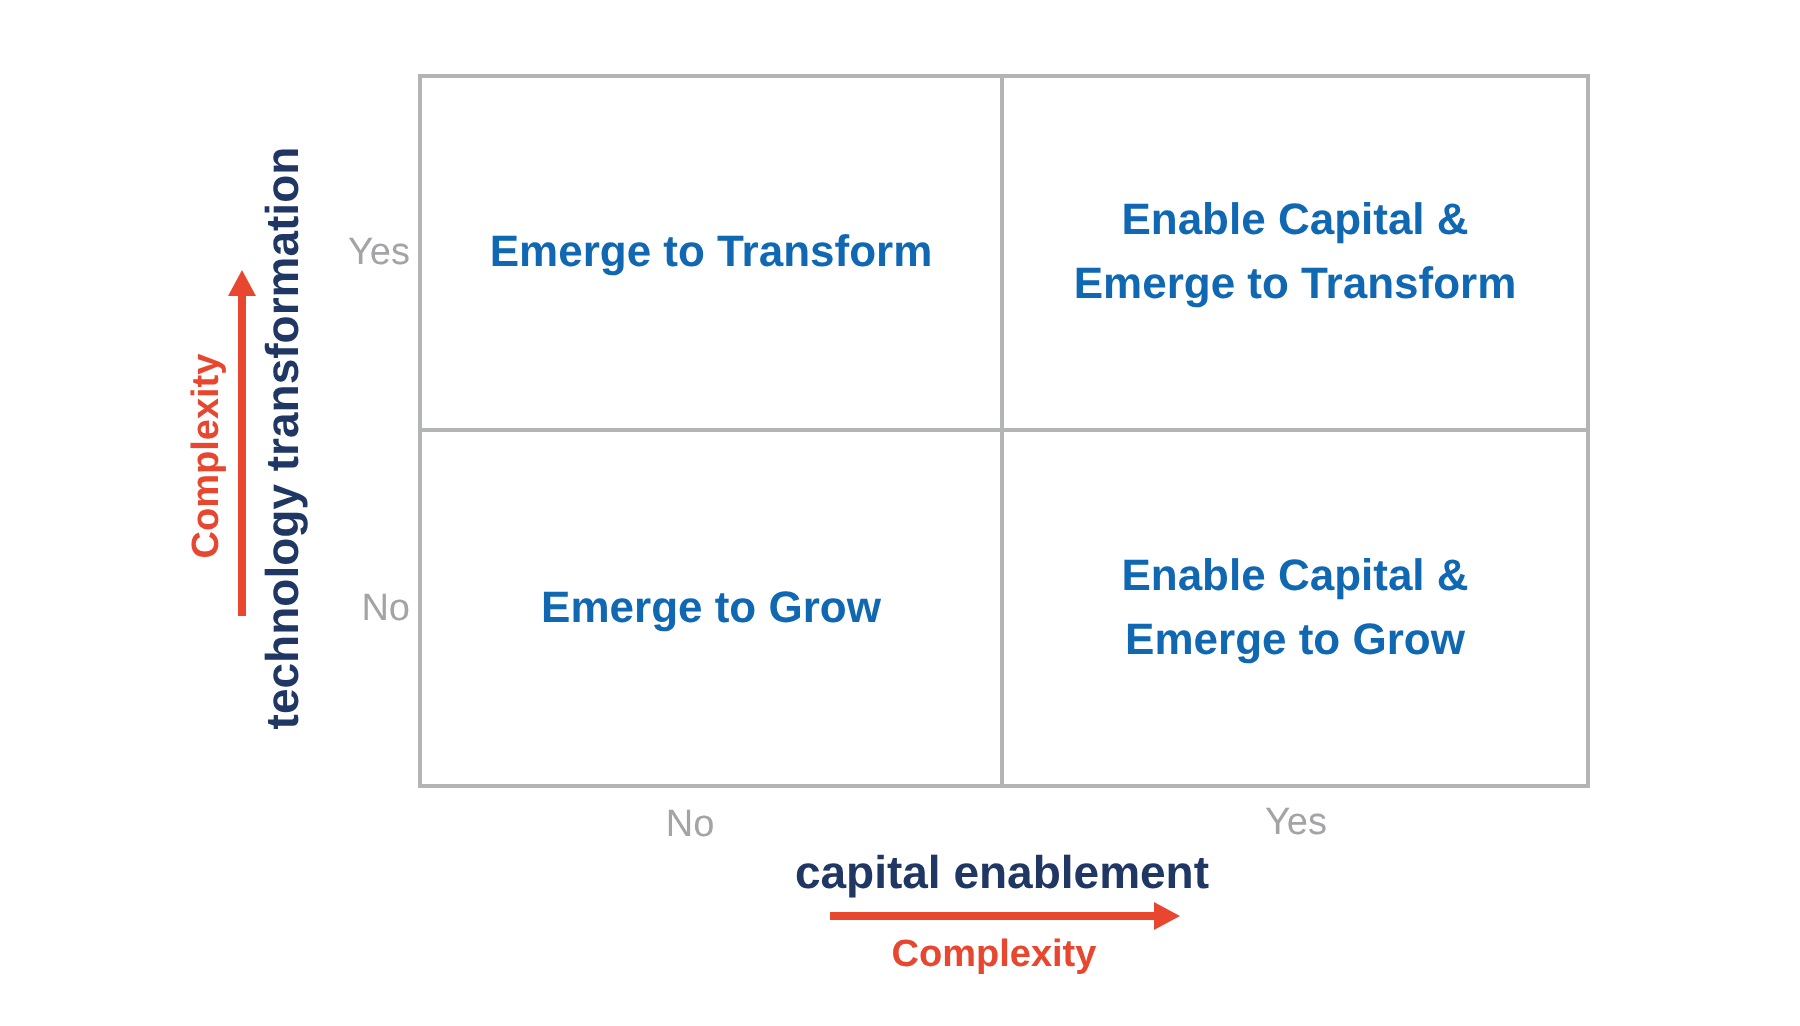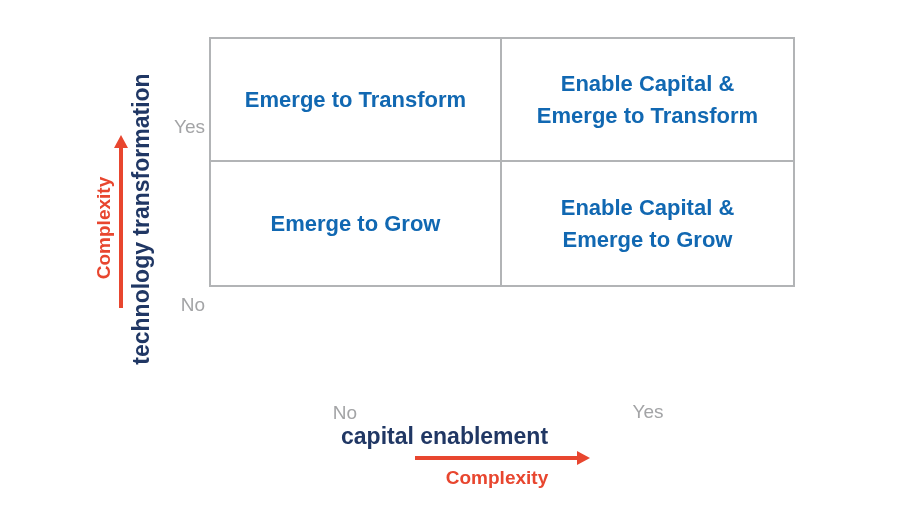--- a/index.html
+++ b/index.html
@@ -15,21 +15,21 @@
     background: #ffffff;
     overflow: hidden;
   }
 
   
   .grid {
     position: absolute;
     left: 209px;
     top: 37px;
     width: 586px;
-    height: 250px;
+    height: 357px;
     box-sizing: border-box;
     border: 2px solid var(--grid-line, #b2b4b6);
     display: flex;
     flex-wrap: wrap;
   }
   .cell {
     box-sizing: border-box;
     width: 50%;
     height: 50%;
     display: flex;
@@ -107,21 +107,21 @@
     border-right: 7px solid transparent;
     border-bottom: 13px solid var(--arrow, #e8462f);
   }
 
   
   .x-title {
     position: absolute;
     left: 341px;
     top: 423px;
     width: 320px;
-    text-align: left;
+    text-align: center;
     color: var(--axis-title, #203764);
     font-size: 23px;
     font-weight: 700;
     line-height: 27px;
     white-space: nowrap;
   }
   .x-arrow-line {
     position: absolute;
     left: 415px;
     top: 456px;

